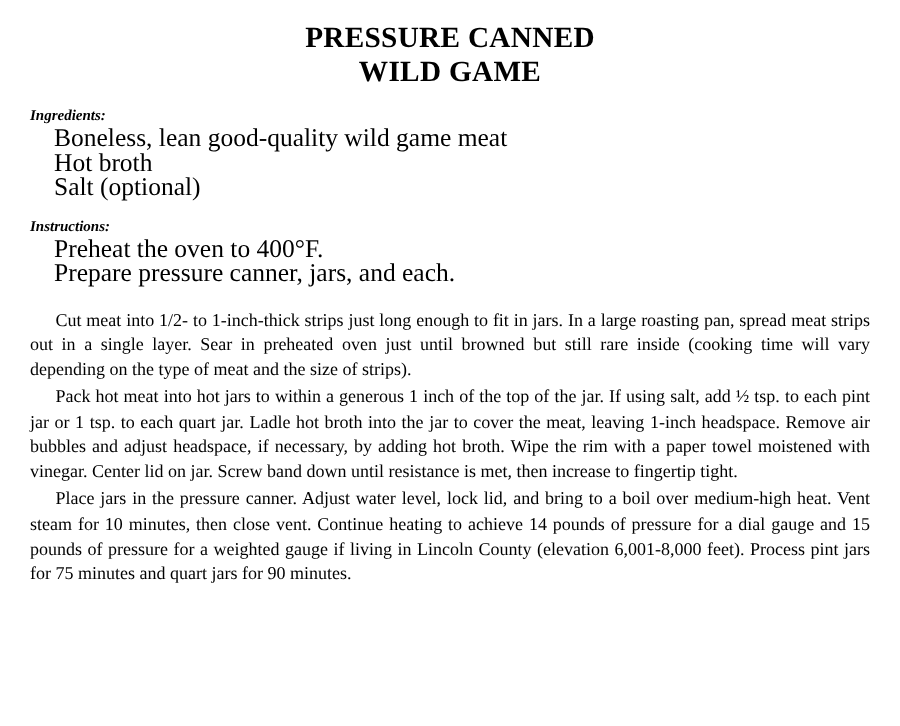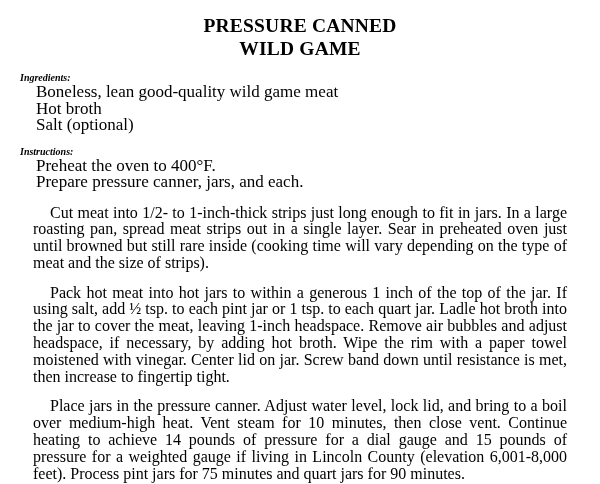--- a/index.html
+++ b/index.html
@@ -46,22 +46,22 @@
   }
   .ing-list li, .instr-list li {
     font-size: 17px;
     line-height: 16.5px;
     padding-left: 16px;
   }
   .body-block {
     margin-top: 14px;
   }
   p.para {
-    margin: 13px;
-    font-size: 16px;
+    margin: 0;
+    font-size: 12px;
     line-height: 16.8px;
     text-align: justify;
     text-indent: 17px;
     hyphens: auto;
   }
   p.para + p.para {
     margin-top: 1px;
   }
 </style>
 </head>

